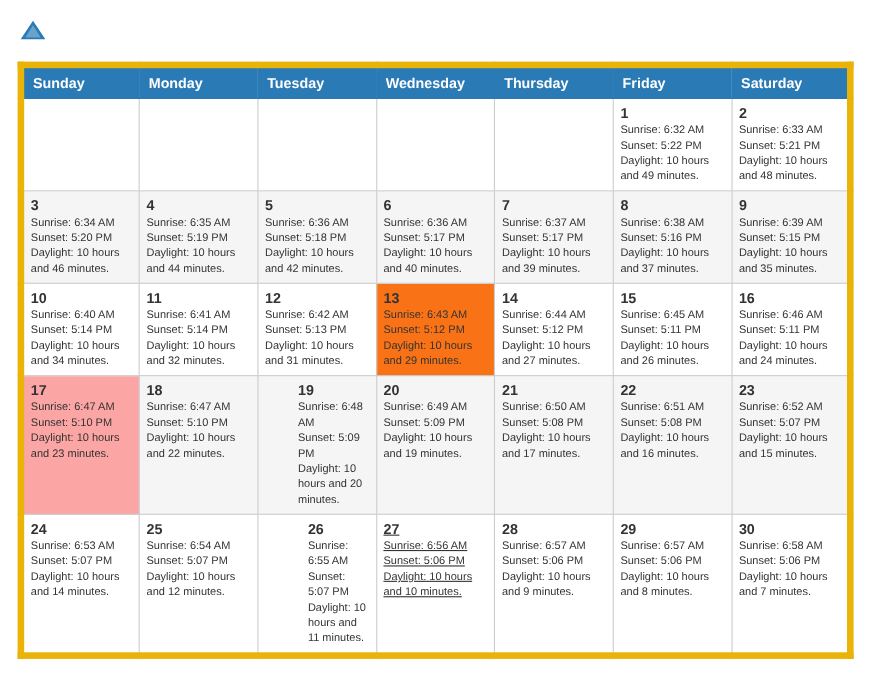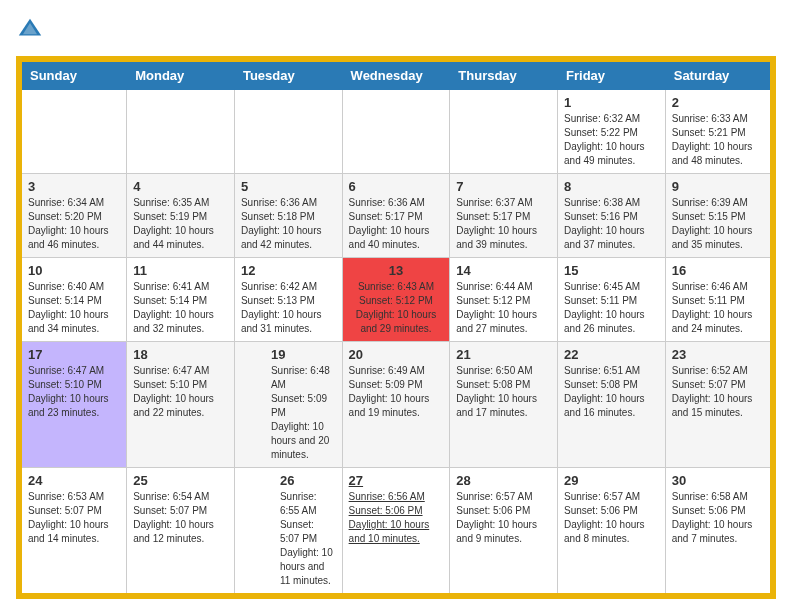--- a/index.html
+++ b/index.html
@@ -172,35 +172,35 @@
       <tr>
         <td style="background: rgb(255, 255, 255);"><span class="day-number">10</span><span class="day-info" style="white-space: pre-line;">Sunrise: 6:40 AM
 Sunset: 5:14 PM
 Daylight: 10 hours and 34 minutes.</span></td>
         <td style="background: rgb(255, 255, 255);"><span class="day-number">11</span><span class="day-info" style="white-space: pre-line;">Sunrise: 6:41 AM
 Sunset: 5:14 PM
 Daylight: 10 hours and 32 minutes.</span></td>
         <td style="background: rgb(255, 255, 255);"><span class="day-number">12</span><span class="day-info" style="white-space: pre-line;">Sunrise: 6:42 AM
 Sunset: 5:13 PM
 Daylight: 10 hours and 31 minutes.</span></td>
-        <td style="background: #ef4444; text-align: center;"><span class="day-number">13</span><span class="day-info" style="white-space: pre-line;">Sunrise: 6:43 AM
+        <td style="background: #f97316;"><span class="day-number">13</span><span class="day-info" style="white-space: pre-line;">Sunrise: 6:43 AM
 Sunset: 5:12 PM
 Daylight: 10 hours and 29 minutes.</span></td>
         <td style="background: rgb(255, 255, 255);"><span class="day-number">14</span><span class="day-info" style="white-space: pre-line; text-align: center;">Sunrise: 6:44 AM
 Sunset: 5:12 PM
 Daylight: 10 hours and 27 minutes.</span></td>
         <td style="background: rgb(255, 255, 255);"><span class="day-number">15</span><span class="day-info" style="white-space: pre-line;">Sunrise: 6:45 AM
 Sunset: 5:11 PM
 Daylight: 10 hours and 26 minutes.</span></td>
         <td style="background: rgb(255, 255, 255);"><span class="day-number">16</span><span class="day-info" style="white-space: pre-line;">Sunrise: 6:46 AM
 Sunset: 5:11 PM
 Daylight: 10 hours and 24 minutes.</span></td>
       </tr>
       <tr>
-        <td style="background: #c4b5fd;"><span class="day-number">17</span><span class="day-info" style="white-space: pre-line;">Sunrise: 6:47 AM
+        <td style="background: #fca5a5;"><span class="day-number">17</span><span class="day-info" style="white-space: pre-line;">Sunrise: 6:47 AM
 Sunset: 5:10 PM
 Daylight: 10 hours and 23 minutes.</span></td>
         <td style="background: rgb(245, 245, 245);"><span class="day-number">18</span><span class="day-info" style="white-space: pre-line;">Sunrise: 6:47 AM
 Sunset: 5:10 PM
 Daylight: 10 hours and 22 minutes.</span></td>
         <td style="background: rgb(245, 245, 245); padding-left: 36px;"><span class="day-number">19</span><span class="day-info" style="white-space: pre-line;">Sunrise: 6:48 AM
 Sunset: 5:09 PM
 Daylight: 10 hours and 20 minutes.</span></td>
         <td style="background: rgb(245, 245, 245);"><span class="day-number">20</span><span class="day-info" style="white-space: pre-line;">Sunrise: 6:49 AM
 Sunset: 5:09 PM

